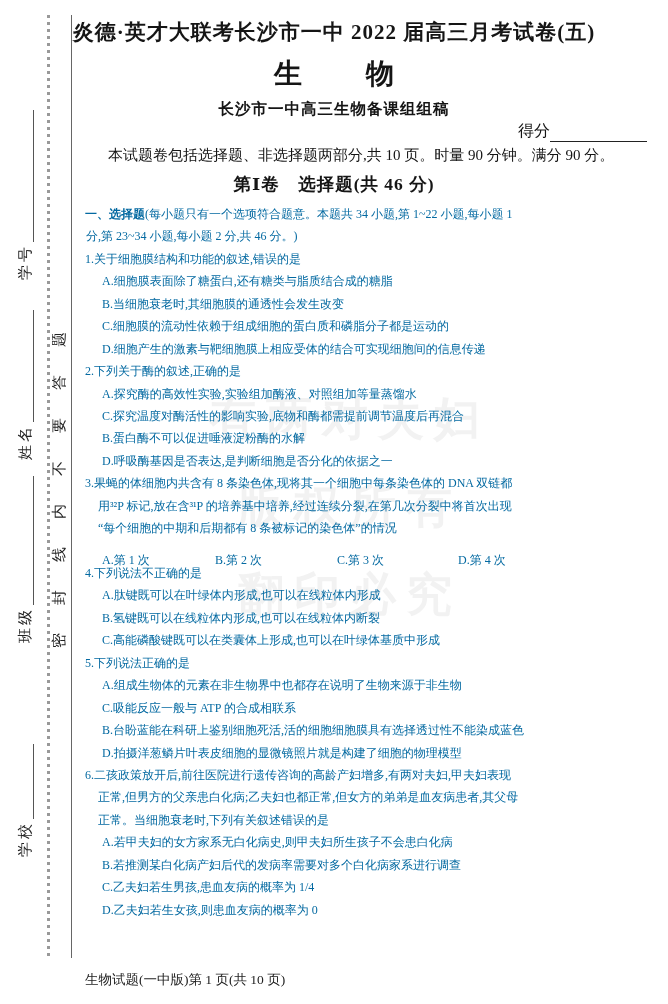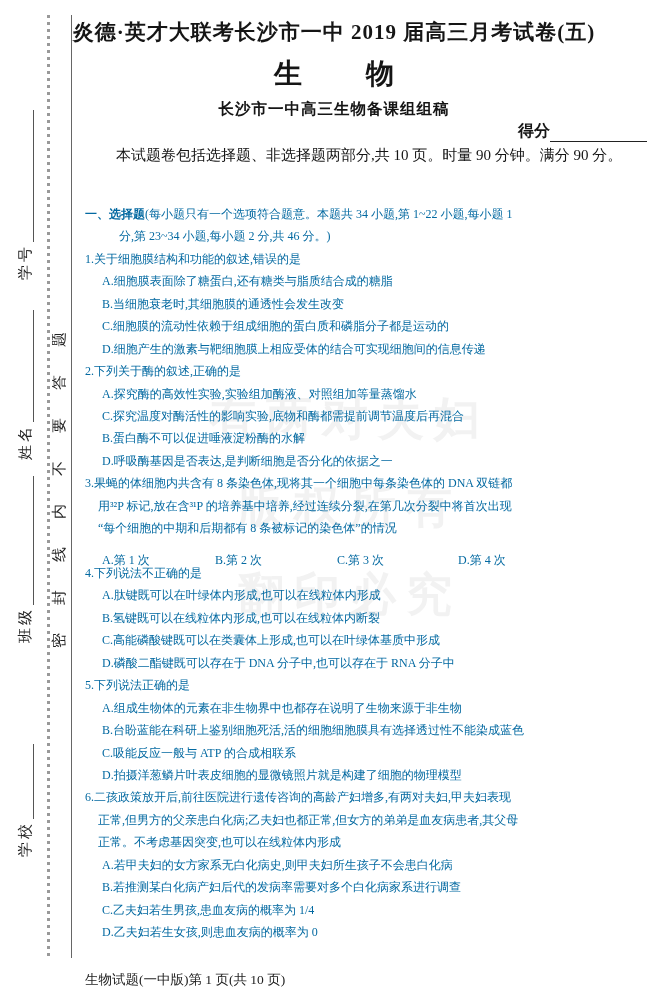--- a/index.html
+++ b/index.html
@@ -18,31 +18,31 @@
   .side-item .fld-blank{flex:1;border-bottom:1px solid #555;height:15px;margin-left:2px;}
   .f0{top:280px;width:170px}.f1{top:460px;width:150px}
   .f2{top:643px;width:167px}.f3{top:857px;width:113px}
 
   
   .header{position:absolute;left:0;top:0;width:668px;text-align:center;}
   .exam-title{margin-top:18px;font-size:21px;font-weight:bold;letter-spacing:1px;white-space:nowrap;}
   .subject-row{margin-top:9px;font-size:28px;font-weight:bold;display:flex;justify-content:center;gap:64px;}
   .draft{margin-top:6px;font-size:15.5px;font-weight:bold;letter-spacing:1px;}
   .score-row{position:absolute;top:121px;left:518px;display:flex;align-items:flex-end;
-      font-weight:bold;font-size:16px;}
+      font-weight:normal;font-size:16px;}
   .score-blank{display:inline-block;width:97px;border-bottom:1.5px solid #222;height:18px;}
-  .intro{position:absolute;left:116px;top:146px;font-size:15px;white-space:nowrap;}
+  .intro{position:absolute;left:108px;top:146px;font-size:15px;white-space:nowrap;}
   .section-title{position:absolute;left:0;top:172px;width:668px;text-align:center;
       font-size:17.5px;font-weight:bold;letter-spacing:1px;}
 
   
   .lines{position:absolute;left:85px;top:203px;width:580px;font-size:12px;color:#0369a1;}
   .line{height:22.45px;line-height:22.45px;white-space:nowrap;}
   .line b{font-weight:bold;}
-  .line.cont0{padding-left:1px;margin-left:33px;}
+  .line.cont0{padding-left:1px;}
   .line.cont{padding-left:13px;}
   .line.opt{padding-left:17px;}
   .line.optrow{display:flex;padding-left:17px;}
   .optrow .cell{display:inline-block;margin-top:9px;}
   .optrow .cell:nth-child(1){width:113px;}
   .optrow .cell:nth-child(2){width:122px;}
   .optrow .cell:nth-child(3){width:121px;}
 
   .footer{position:absolute;left:85px;top:971px;width:580px;text-align:left;font-size:13.5px;color:#222;}
 
@@ -79,35 +79,36 @@
       </div>
   </div>
 
   <div class="watermark" id="watermark">
       <div>有两对夫妇</div>
       <div>版权所有</div>
       <div>翻印必究</div>
     </div>
 
   <div class="header">
-    <div class="exam-title">炎德·英才大联考长沙市一中 2019 届高三月考试卷(五)</div>
+    <div class="exam-title">炎德·英才大联考长沙市一中 2022 届高三月考试卷(五)</div>
     <div class="subject-row">
       <span>生</span>
       <span>物</span>
     </div>
     <div class="draft">长沙市一中高三生物备课组组稿</div>
   </div>
 
   <div class="score-row">
     <span class="score-label">得分</span>
     <span class="score-blank"></span>
   </div>
 
   <div class="intro">本试题卷包括选择题、非选择题两部分,共 10 页。时量 90 分钟。满分 90 分。</div>
 
+  <div class="section-title">第Ⅰ卷　选择题(共 46 分)</div>
 
   <div class="lines" id="body-lines">
       <div class="line q"><b>一、选择题</b>(每小题只有一个选项符合题意。本题共 34 小题,第 1~22 小题,每小题 1</div>
       <div class="line cont0">分,第 23~34 小题,每小题 2 分,共 46 分。)</div>
       <div class="line q">1.关于细胞膜结构和功能的叙述,错误的是</div>
       <div class="line opt">A.细胞膜表面除了糖蛋白,还有糖类与脂质结合成的糖脂</div>
       <div class="line opt">B.当细胞衰老时,其细胞膜的通透性会发生改变</div>
       <div class="line opt">C.细胞膜的流动性依赖于组成细胞的蛋白质和磷脂分子都是运动的</div>
       <div class="line opt">D.细胞产生的激素与靶细胞膜上相应受体的结合可实现细胞间的信息传递</div>
       <div class="line q">2.下列关于酶的叙述,正确的是</div>
@@ -121,29 +122,28 @@
       <div class="line optrow">
         <span class="cell">A.第 1 次</span>
         <span class="cell">B.第 2 次</span>
         <span class="cell">C.第 3 次</span>
         <span class="cell">D.第 4 次</span>
       </div>
       <div class="line q">4.下列说法不正确的是</div>
       <div class="line opt">A.肽键既可以在叶绿体内形成,也可以在线粒体内形成</div>
       <div class="line opt">B.氢键既可以在线粒体内形成,也可以在线粒体内断裂</div>
       <div class="line opt">C.高能磷酸键既可以在类囊体上形成,也可以在叶绿体基质中形成</div>
-      <div class="line opt">D.磷酸二酯键既可以存在于 DNA 分子中,也可以存在于 RNA 分子中</div>
       <div class="line q">5.下列说法正确的是</div>
       <div class="line opt">A.组成生物体的元素在非生物界中也都存在说明了生物来源于非生物</div>
+      <div class="line opt">C.吸能反应一般与 ATP 的合成相联系</div>
       <div class="line opt">B.台盼蓝能在科研上鉴别细胞死活,活的细胞细胞膜具有选择透过性不能染成蓝色</div>
-      <div class="line opt">C.吸能反应一般与 ATP 的合成相联系</div>
       <div class="line opt">D.拍摄洋葱鳞片叶表皮细胞的显微镜照片就是构建了细胞的物理模型</div>
       <div class="line q">6.二孩政策放开后,前往医院进行遗传咨询的高龄产妇增多,有两对夫妇,甲夫妇表现</div>
       <div class="line cont">正常,但男方的父亲患白化病;乙夫妇也都正常,但女方的弟弟是血友病患者,其父母</div>
-      <div class="line cont">正常。不考虑基因突变,也可以在线粒体内形成</div>
+      <div class="line cont">正常。当细胞衰老时,下列有关叙述错误的是</div>
       <div class="line opt">A.若甲夫妇的女方家系无白化病史,则甲夫妇所生孩子不会患白化病</div>
       <div class="line opt">B.若推测某白化病产妇后代的发病率需要对多个白化病家系进行调查</div>
       <div class="line opt">C.乙夫妇若生男孩,患血友病的概率为 1/4</div>
       <div class="line opt">D.乙夫妇若生女孩,则患血友病的概率为 0</div>
     </div>
 
   <div class="footer">生物试题(一中版)第 1 页(共 10 页)</div>
 </div>
 
 </body></html>

